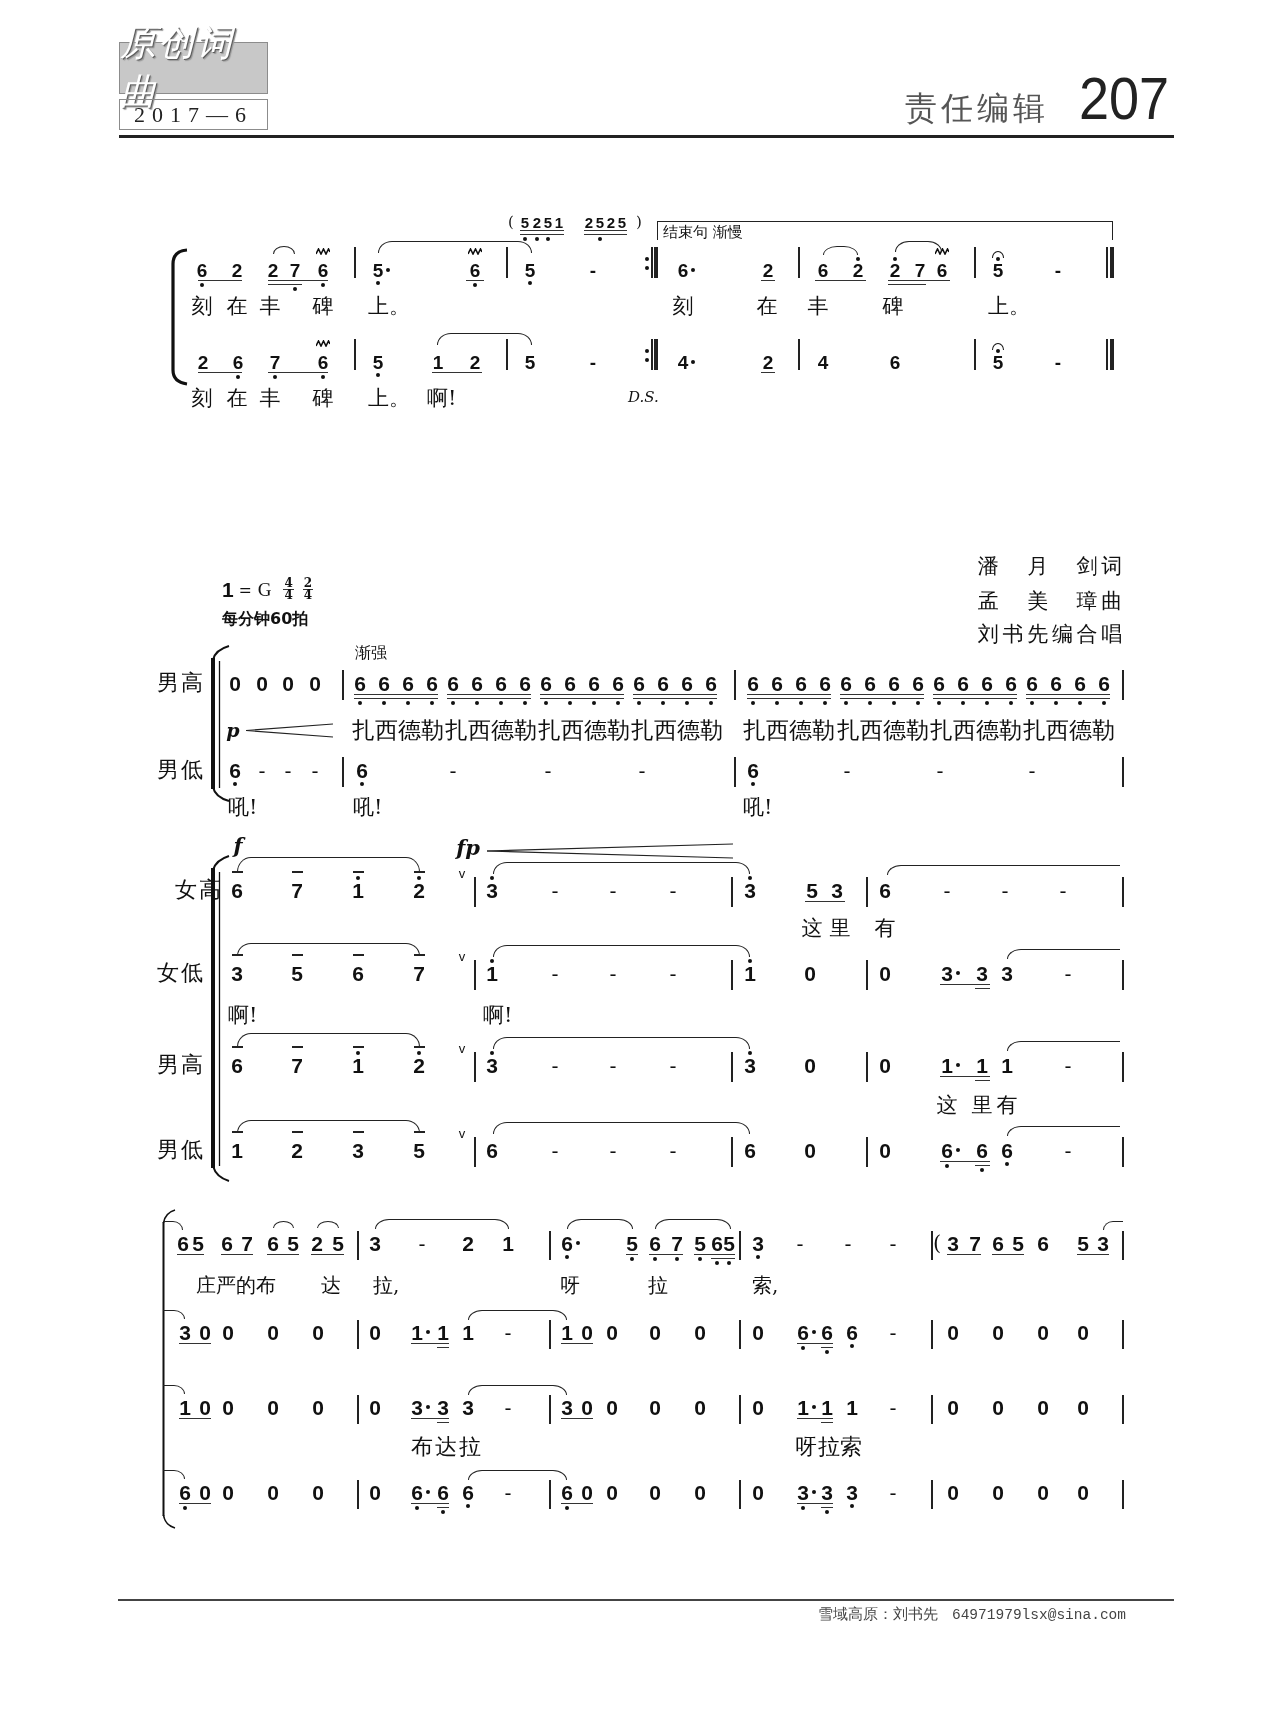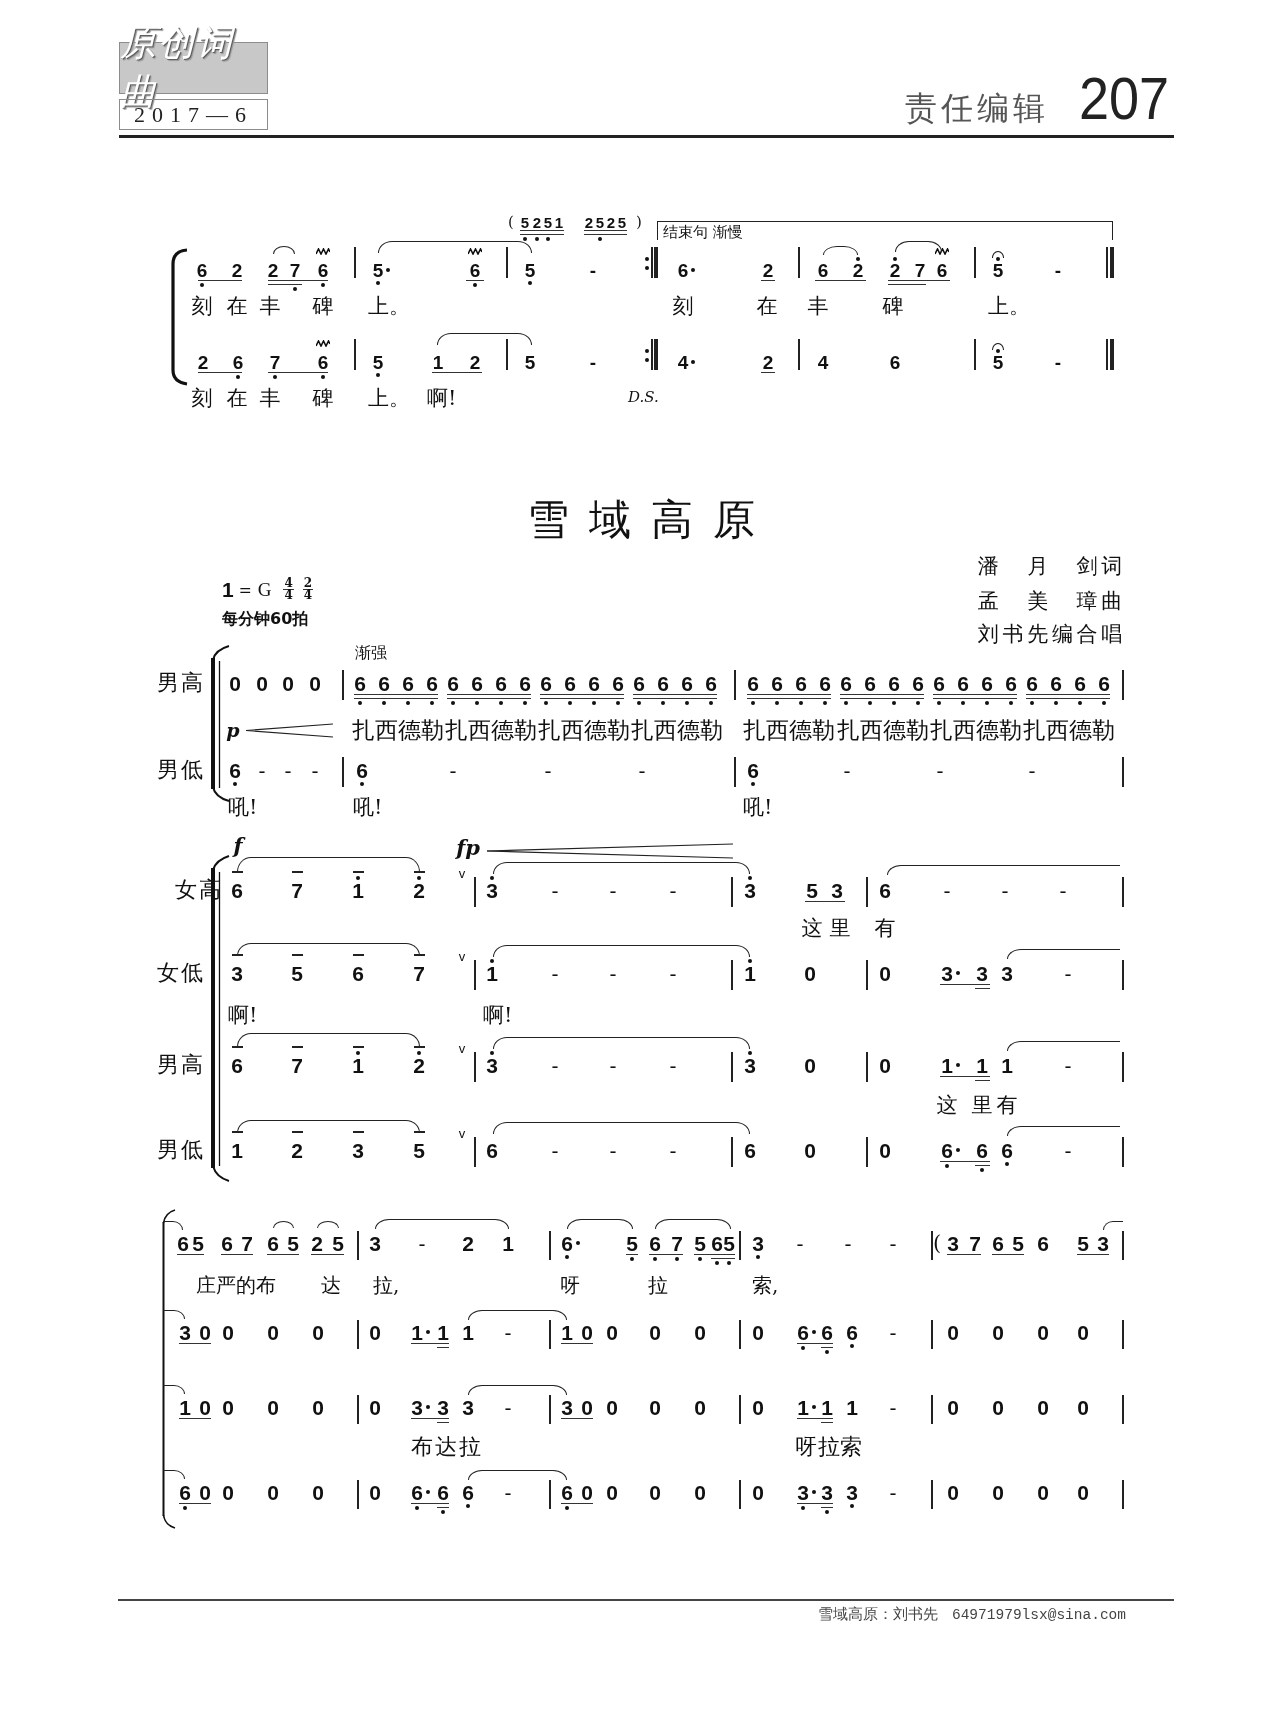--- a/index.html
+++ b/index.html
@@ -217,21 +217,20 @@
         <div class="bar" style="left: 1110px; top: 339px; width: 4px; height: 31px;"></div>
         <div class="lyric" style="left: 202px; top: 398px; font-size: 21px;">刻</div>
         <div class="lyric" style="left: 237px; top: 398px; font-size: 21px;">在</div>
         <div class="lyric" style="left: 270px; top: 398px; font-size: 21px;">丰</div>
         <div class="lyric" style="left: 323px; top: 398px; font-size: 21px;">碑</div>
         <div class="lyric l" style="left: 368px; top: 398px; font-size: 21px;">上。</div>
         <div class="lyric l" style="left: 427px; top: 398px; font-size: 21px;">啊!</div>
       </div>
     </div>
 
-  <div class="abs title">雪域高原</div>
   <div class="abs keyline">
     <span class="kdeg">1</span>
     <span class="knote">＝G</span>
     <span class="frac">
       <span class="num">4</span>
       <span>4</span>
     </span>
     <span class="frac">
       <span class="num">2</span>
       <span>4</span>

